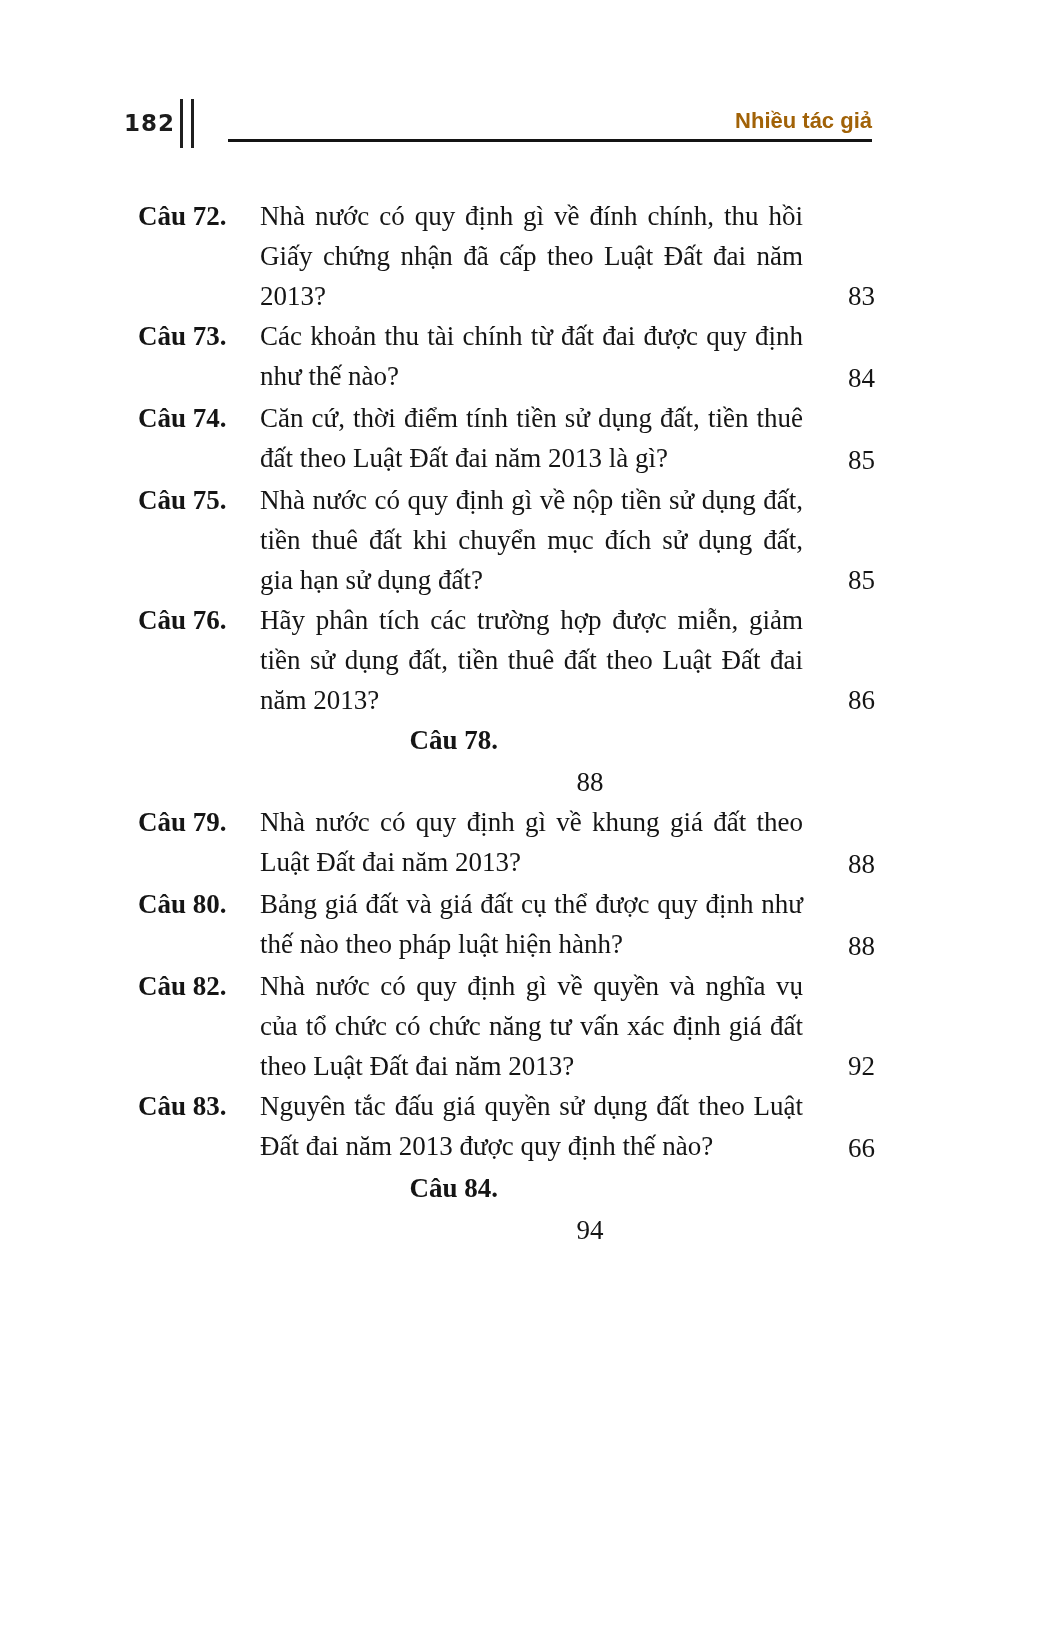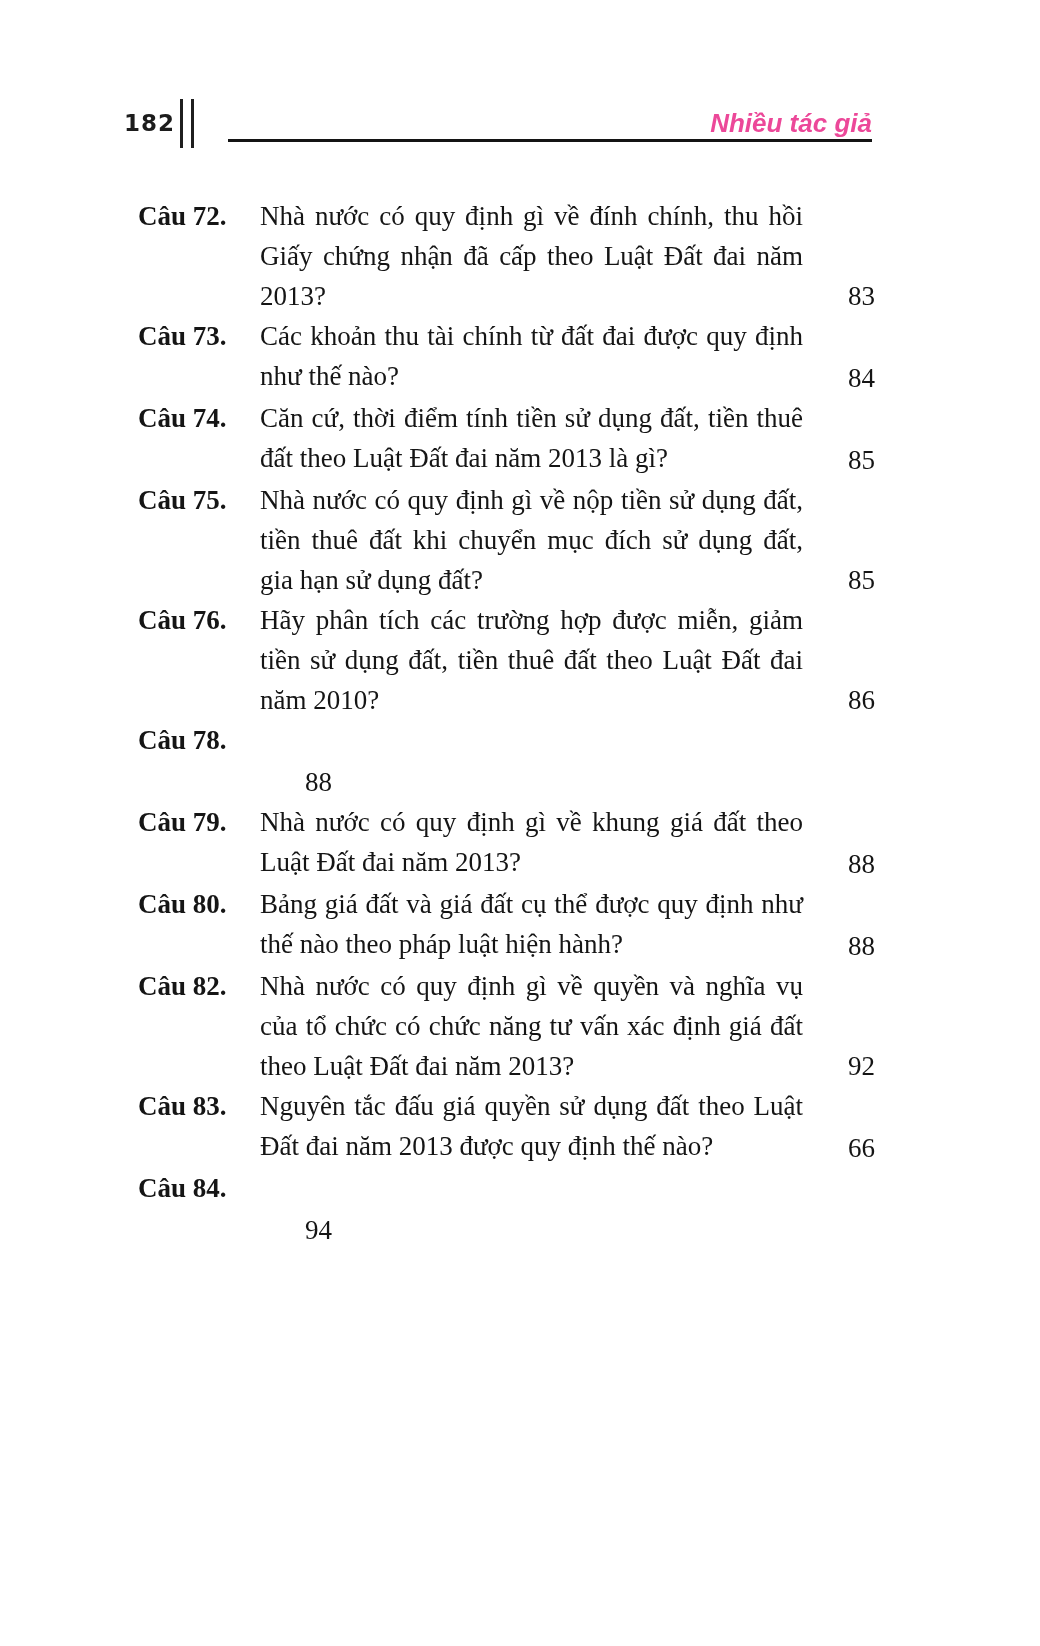--- a/index.html
+++ b/index.html
@@ -35,24 +35,23 @@
     width: 8px;
     height: 49px;
     border-left: 3px solid #1f1f1f;
     border-right: 3px solid #1f1f1f;
   }
   .running-title {
     position: absolute;
     right: 168px;
     top: 108px;
     font-family: "Liberation Sans", sans-serif;
-    font-style: italic;
     font-weight: 700;
-    font-size: 26px;
-    color: #ec4899;
+    font-size: 22px;
+    color: #a16207;
   }
   .header-rule {
     position: absolute;
     left: 228px;
     right: 168px;
     top: 139px;
     height: 3px;
     background: #141414;
   }
 
@@ -61,20 +60,21 @@
     position: absolute;
     left: 138px;
     top: 196px;
     width: 737px;
     font-size: 27px;
     line-height: 40px;
   }
   .entry {
     display: flex;
     align-items: flex-start;
+    justify-content: center;
   }
   .entry .label {
     flex: 0 0 122px;
     font-weight: 700;
     white-space: nowrap;
   }
   .entry .text {
     flex: 1 1 auto;
     text-align: justify;
     text-justify: inter-word;
@@ -117,21 +117,21 @@
     </div>
 
     <div class="entry">
       <span class="label">Câu 75.</span>
       <span class="text">Nhà nước có quy định gì về nộp tiền sử dụng đất, tiền thuê đất khi chuyển mục đích sử dụng đất, gia hạn sử dụng đất?</span>
       <span class="pagenum">85</span>
     </div>
 
     <div class="entry">
       <span class="label">Câu 76.</span>
-      <span class="text">Hãy phân tích các trường hợp được miễn, giảm tiền sử dụng đất, tiền thuê đất theo Luật Đất đai năm 2010?</span>
+      <span class="text">Hãy phân tích các trường hợp được miễn, giảm tiền sử dụng đất, tiền thuê đất theo Luật Đất đai năm 2013?</span>
       <span class="pagenum">86</span>
     </div>
 
 
     <div class="entry">
       <span class="label">Câu 78.</span>
       <span class="pagenum">88</span>
     </div>
 
     <div class="entry">

